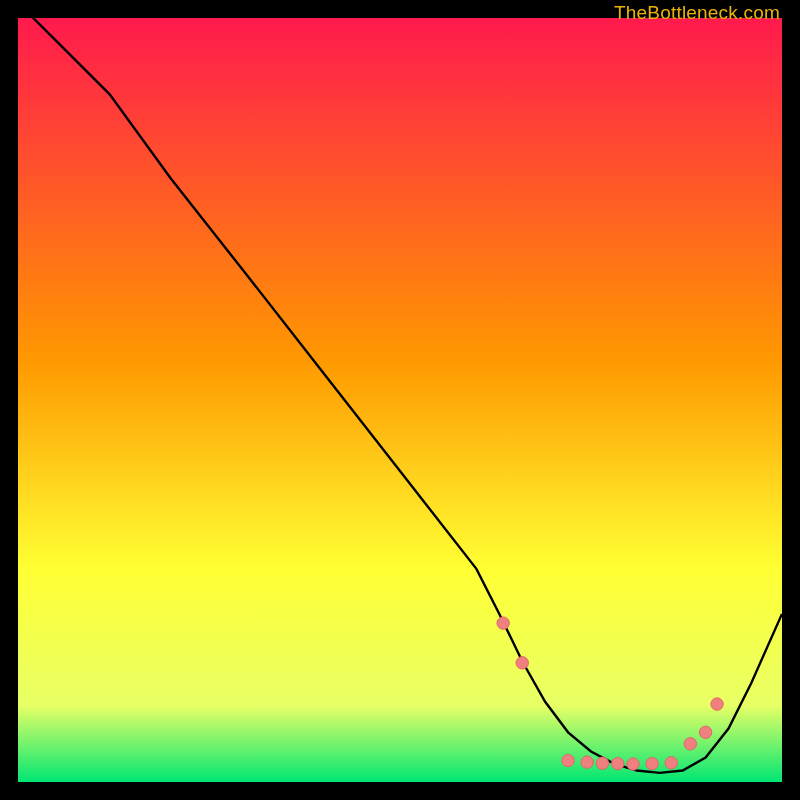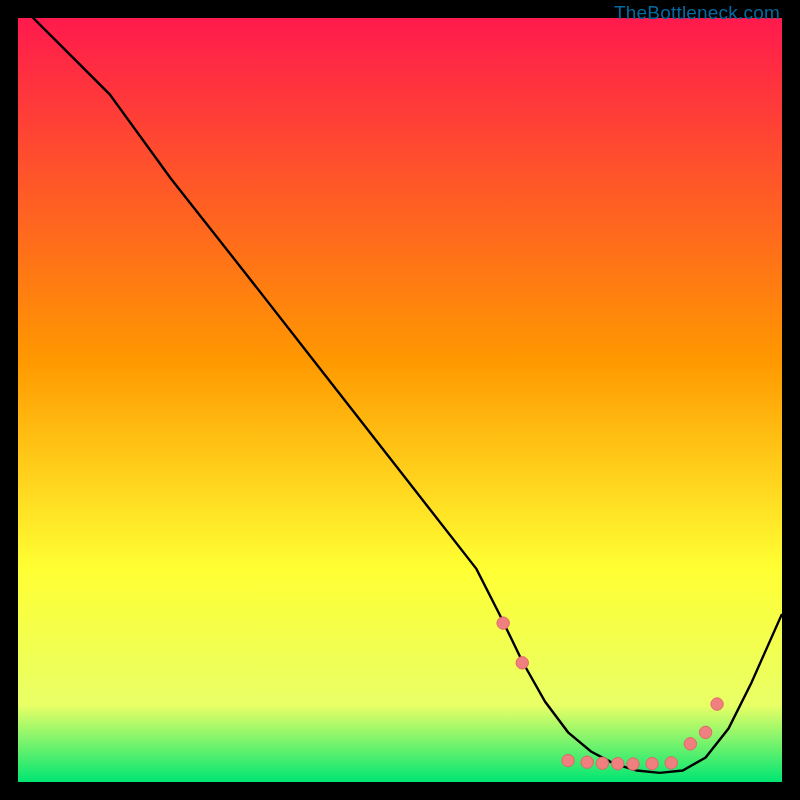--- a/index.html
+++ b/index.html
@@ -1,18 +1,18 @@
 <!DOCTYPE html>
 <html><head>
 <meta charset="utf-8">
 <style>
   *{margin:0;padding:0;box-sizing:border-box}
   body{width:800px;height:800px;background:#000;position:relative;font-family:Arial,Helvetica,sans-serif}
   .plot{position:absolute;left:18px;top:18px;width:764px;height:764px;overflow:hidden}
-  .watermark{position:absolute;right:20px;top:2px;color:#0369a1;font-size:19px;font-weight:400;letter-spacing:.2px}
+  .watermark{position:absolute;right:20px;top:2px;color:#eab308;font-size:19px;font-weight:400;letter-spacing:.2px}
   svg{display:block}
 </style>
 </head>
 <body>
 
 <div class="plot">
   <svg id="chart-svg" width="764" height="764" viewBox="0 0 764 764">
     <defs>
       <linearGradient id="bg" x1="0" y1="0" x2="0" y2="1">
         <stop id="g0" offset="0%" stop-color="#ff1a4d"></stop>

